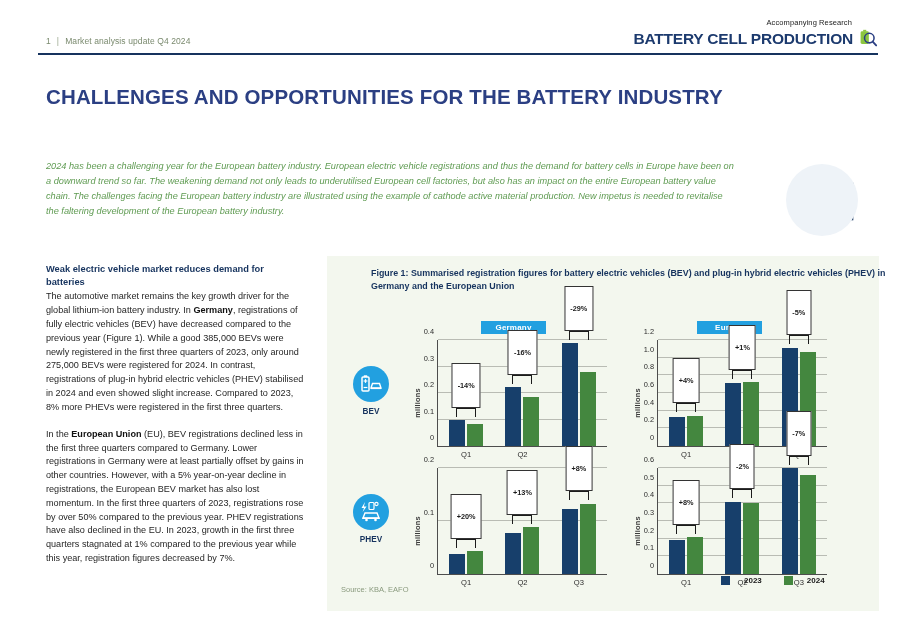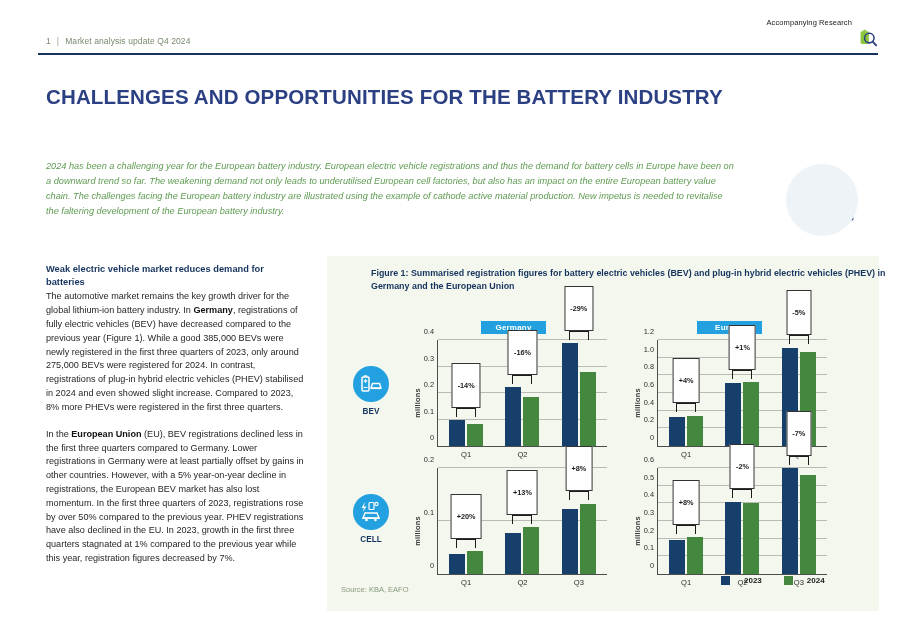--- a/index.html
+++ b/index.html
@@ -189,20 +189,21 @@
 <div class="page-header">
   <div class="header-left">
     <span>1</span>
     <span class="pipe">|</span>
     <span>Market analysis update Q4 2024</span>
   </div>
 
   <div class="logo">
     <div class="logo-sub">Accompanying Research</div>
     <div class="logo-main-row">
+      <div class="logo-main">BATTERY CELL PRODUCTION</div>
       <svg class="logo-mark" viewBox="0 0 24 24">
         <rect x="5" y="3.5" width="9" height="14" rx="1.6" fill="#8cc63f"></rect>
         <rect x="7.8" y="2" width="3.4" height="2" fill="#8cc63f"></rect>
         <circle cx="14.5" cy="11" r="5.2" fill="none" stroke="#2b3f83" stroke-width="1.7"></circle>
         <line x1="18.2" y1="14.8" x2="22" y2="19" stroke="#2b3f83" stroke-width="2" stroke-linecap="round"></line>
       </svg>
     </div>
   </div>
   <div class="header-rule"></div>
 </div>
@@ -261,21 +262,21 @@
       <svg width="26" height="26" viewBox="0 0 26 26">
         <polygon points="7,3 3.5,9 6,9 4.6,13 8.6,7.6 5.9,7.6" fill="#fff"></polygon>
         <rect x="11" y="3.5" width="5" height="7" rx="1" fill="none" stroke="#fff" stroke-width="1.2"></rect>
         <circle cx="18.5" cy="5" r="1.6" fill="none" stroke="#fff" stroke-width="1.1"></circle>
         <path d="M5 19 L7 14 L19 14 L21 19 Z" fill="none" stroke="#fff" stroke-width="1.4"></path>
         <line x1="4.4" y1="19.3" x2="21.6" y2="19.3" stroke="#fff" stroke-width="1.4"></line>
         <circle cx="8.5" cy="21" r="1.3" fill="#fff"></circle>
         <circle cx="17.5" cy="21" r="1.3" fill="#fff"></circle>
       </svg>
     </div>
-    <div class="lbl">CELL</div>
+    <div class="lbl">PHEV</div>
   </div>
 
   <div class="chart" id="chart-bev-de">
       <div class="axis-title">millions</div>
       <div class="plot">
         <div class="ytick" style="bottom: 0%; top: auto;">0</div>
         <div class="gridline" style="bottom: 25%;"></div>
         <div class="ytick" style="bottom: 25%; top: auto;">0.1</div>
         <div class="gridline" style="bottom: 50%;"></div>
         <div class="ytick" style="bottom: 50%; top: auto;">0.2</div>

